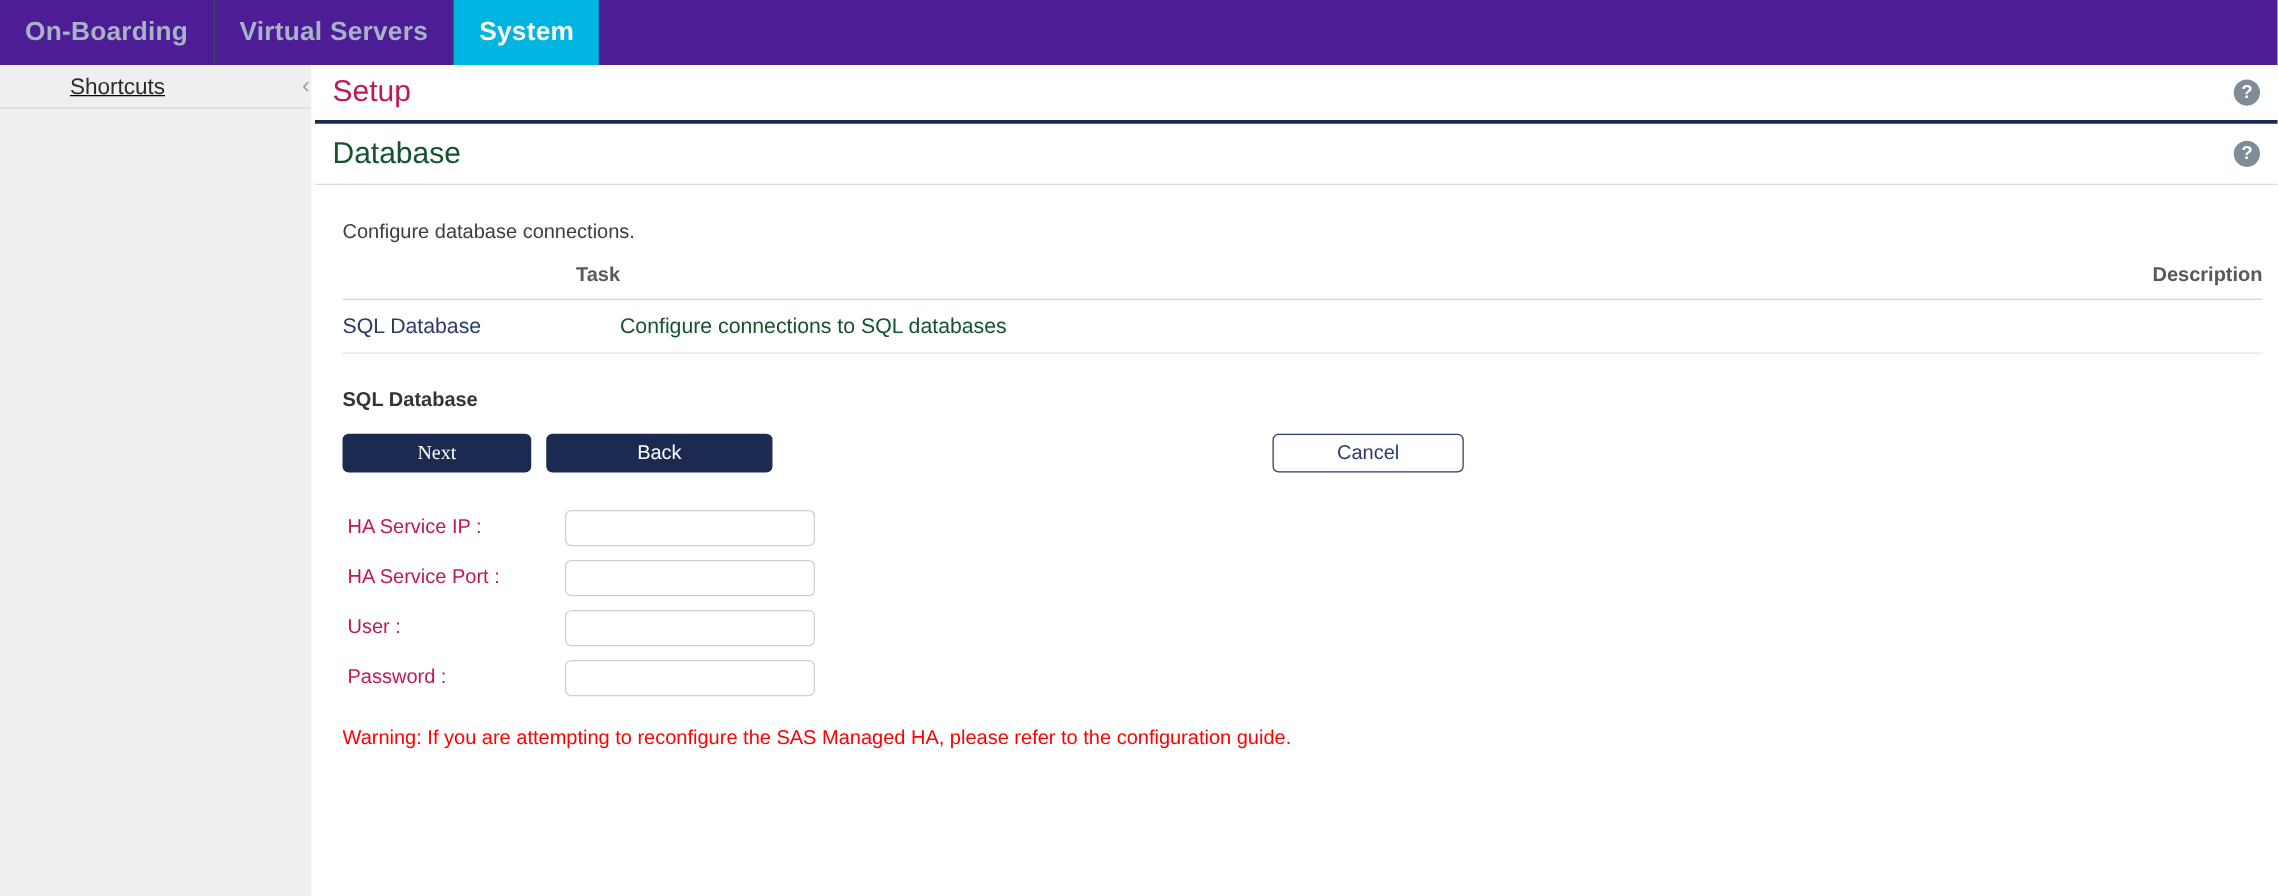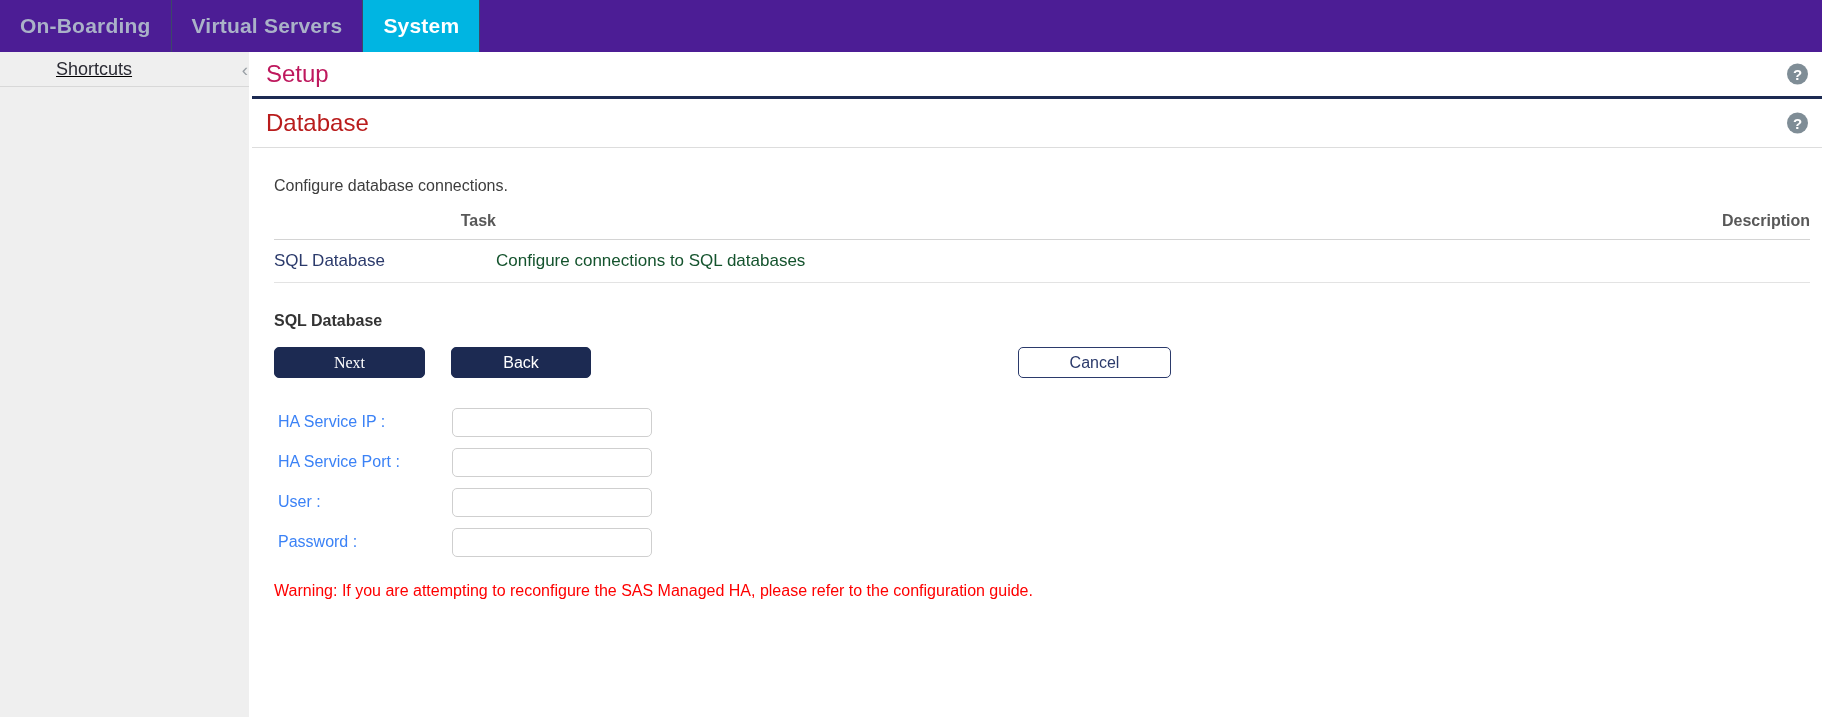--- a/index.html
+++ b/index.html
@@ -89,21 +89,21 @@
     display: flex; align-items: center; justify-content: center;
     line-height: 1; cursor: pointer;
   }
   .section-header {
     position: relative;
     height: 49px;
     border-bottom: 1px solid #dddddd;
     display: flex; align-items: center;
   }
   .section-header .htitle {
-    font-size: 24px; color: #b91c1c;
+    font-size: 24px; color: #14532d;
     margin-left: 14px; font-weight: normal;
   }
 
   .body-pad { padding: 0 22px 0 22px; }
 
   .intro-text {
     font-size: 16px; color: #3d3d3d;
     margin-top: 29px;
   }
 
@@ -150,37 +150,37 @@
     cursor: pointer;
     font-family: "Liberation Sans", sans-serif;
   }
   .btn-primary {
     background: #1c2a52; color: #ffffff; border: 1px solid #1c2a52;
   }
   .btn-outline {
     background: #ffffff; color: #2b3a6b; border: 1px solid #2b3a6b;
   }
   #btn-next   { left: 0px;   width: 151px; font-family: Liberation Serif, serif; }
-  #btn-back   { left: 163px; width: 140px; margin-left: 14px; }
+  #btn-back   { left: 163px; width: 181px; }
   #btn-cancel { left: 744px; width: 153px; }
 
   .instruction {
     font-size: 16px; color: #333333;
     margin-top: 35px;
   }
 
   
   .form-grid { margin-top: 24px; }
   .form-row {
     display: flex; align-items: center;
     height: 40px;
   }
   .form-label {
     width: 178px;
-    font-size: 16px; color: #3b82f6;
+    font-size: 16px; color: #be185d;
     text-align: left;
     padding-left: 4px;
   }
   .form-input {
     width: 200px; height: 29px;
     border: 1px solid #cfcfcf;
     border-radius: 5px;
     background: #ffffff;
     font-size: 15px;
     padding: 0 7px;

